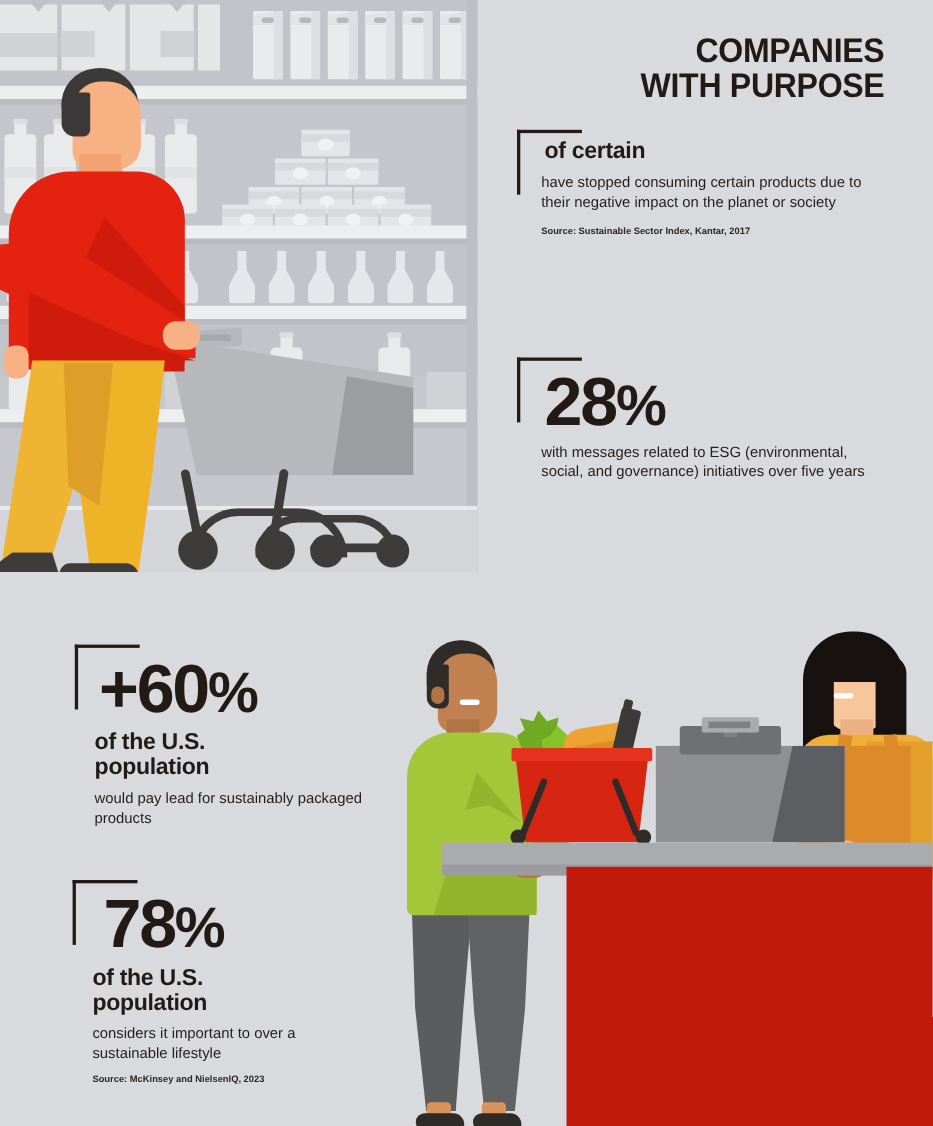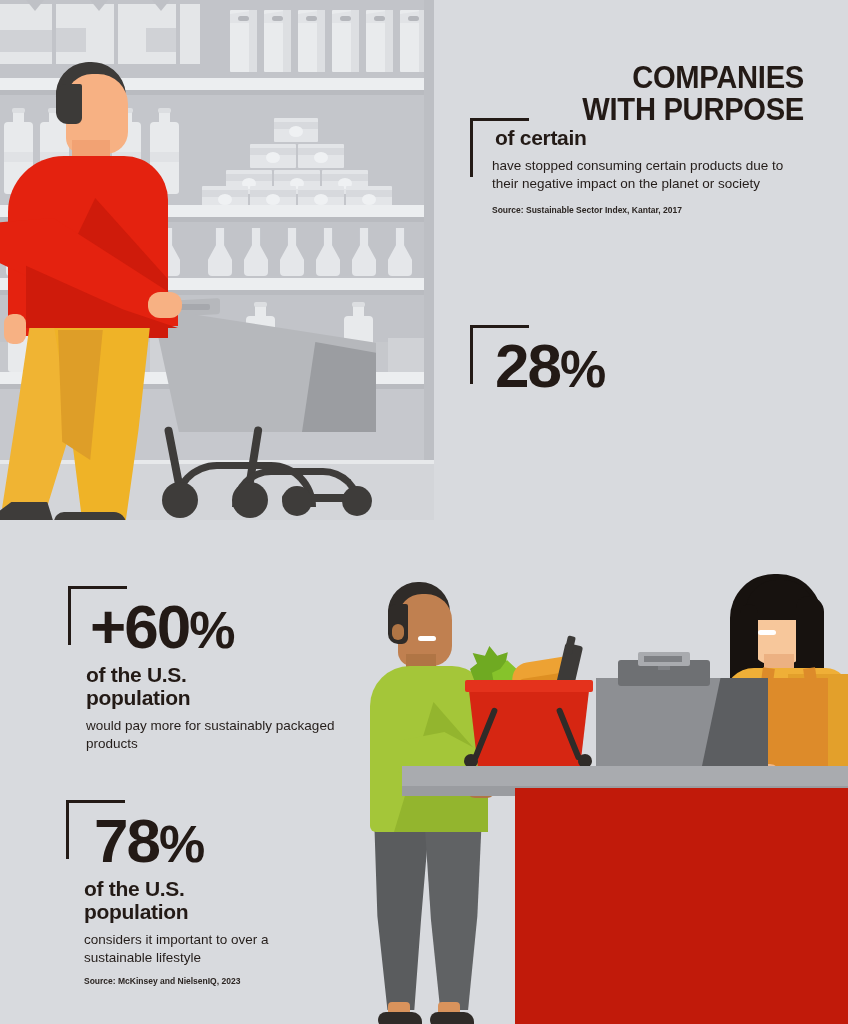--- a/index.html
+++ b/index.html
@@ -173,21 +173,21 @@
   .lettuce2{position:absolute;left:24px;bottom:74px;width:34px;height:32px;background:#86c32b;
       clip-path:polygon(10% 100%,0 40%,24% 28%,44% 0,70% 26%,100% 44%,82% 100%);}
   .bread{position:absolute;left:44px;bottom:74px;width:62px;height:32px;background:#eda233;
       border-radius:18px 6px 4px 16px;transform:rotate(-9deg);}
   .bread-sh{position:absolute;left:50px;bottom:78px;width:46px;height:12px;background:#de8f22;border-radius:8px;transform:rotate(-9deg);}
   .wine{position:absolute;left:92px;bottom:74px;width:18px;height:48px;background:#3c3a38;border-radius:3px;transform:rotate(13deg);}
   .wine-neck{position:absolute;left:98px;bottom:112px;width:8px;height:18px;background:#3c3a38;border-radius:2px;transform:rotate(13deg);}
 
   
   .title{position:absolute;right:44px;top:30px;width:460px;text-align:right;
-     font-weight:bold;font-size:31px;line-height:1.04;letter-spacing:-0.3px;color:#231a16;margin-top:32px;}
+     font-weight:bold;font-size:31px;line-height:1.04;letter-spacing:-0.3px;color:#231a16;}
   .title .l{display:block;transform:scaleX(0.94);transform-origin:right center;}
 
   .stat{position:absolute;}
   .bracket{position:absolute;left:0;top:0;width:56px;height:56px;
       border-top:3px solid #231a16;border-left:3px solid #231a16;}
   .big{position:relative;font-weight:bold;font-size:62px;line-height:0.92;letter-spacing:-2px;
       color:#231a16;white-space:nowrap;}
   .big .pct{font-size:52px;}
   .sub{font-weight:bold;font-size:21px;line-height:1.1;margin-top:8px;letter-spacing:-0.3px;color:#231a16;}
   .desc{font-size:13.5px;line-height:1.32;margin-top:8px;color:#241d1a;max-width:305px;}
@@ -411,32 +411,33 @@
     <div class="sub">of certain</div>
     <div class="desc">have stopped consuming certain products due to their negative impact on the planet or society</div>
     <div class="src">Source: Sustainable Sector Index, Kantar, 2017</div>
   </div>
 
   <div class="stat" id="s2">
     <div class="bracket"></div>
     <div class="big">
       <span>28</span><span class="pct">%</span>
     </div>
+    <div class="desc">with messages related to ESG (environmental, social, and governance) initiatives over five years</div>
   </div>
 
   <div class="stat" id="s3">
     <div class="bracket"></div>
     <div class="big">
       <span>+60</span><span class="pct">%</span>
     </div>
     <div class="sub">
       <span>of the U.S.</span><br>
       <span>population</span>
     </div>
-    <div class="desc">would pay more for sustainably packaged products</div>
+    <div class="desc">would pay lead for sustainably packaged products</div>
   </div>
 
   <div class="stat" id="s4">
     <div class="bracket"></div>
     <div class="big">
       <span>78</span><span class="pct">%</span>
     </div>
     <div class="sub">
       <span>of the U.S.</span><br>
       <span>population</span>

